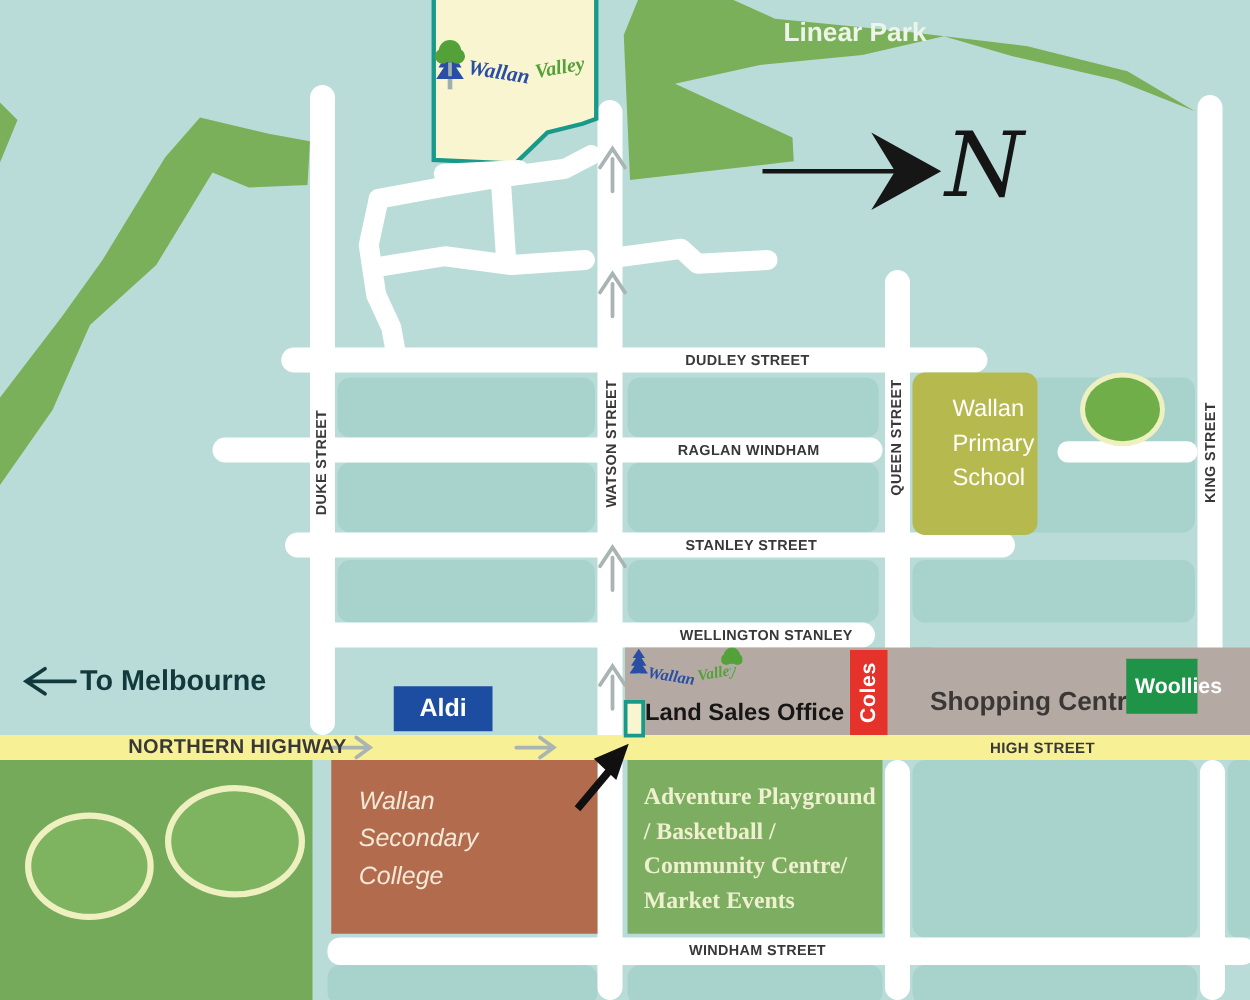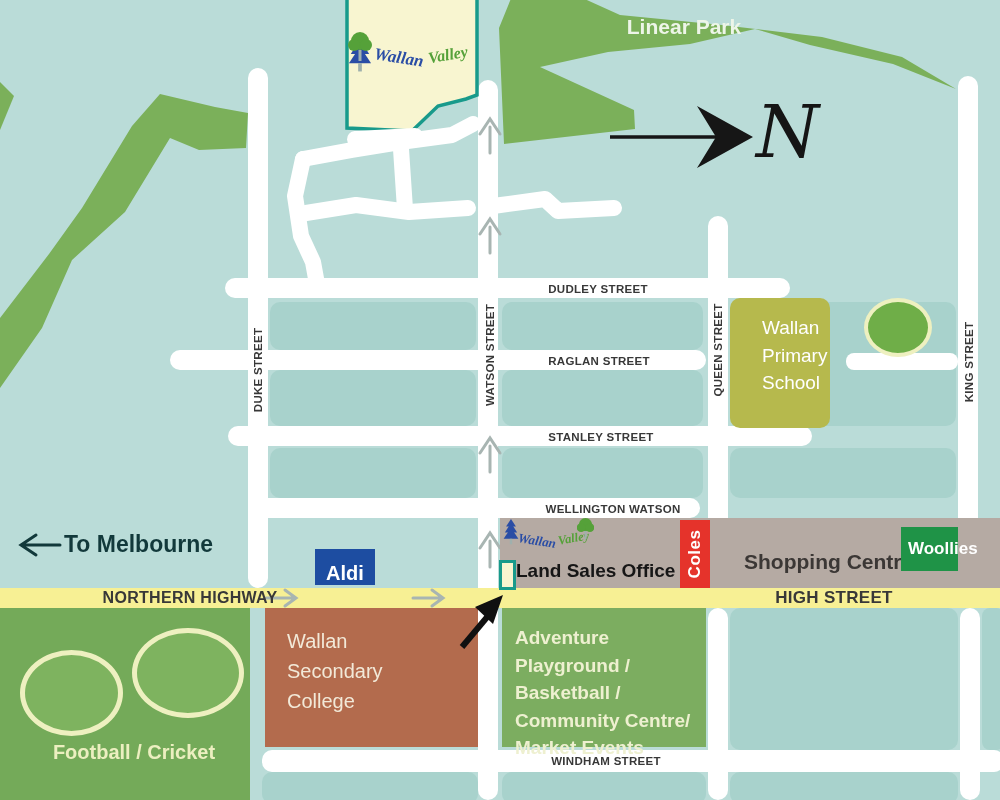--- a/index.html
+++ b/index.html
@@ -9,58 +9,58 @@
   .svg-base{z-index:0;}
   .svg-top{z-index:6;pointer-events:none;}
   .abs{position:absolute;}
   .lbl{position:absolute;z-index:3;font-weight:bold;font-size:11.5px;letter-spacing:.3px;
        color:var(--street-text);white-space:nowrap;transform:translate(-50%,-50%);}
   .lbl.vert{transform:translate(-50%,-50%) rotate(-90deg);}
   .lbl-dudley{left:598px;top:289px}.lbl-raglan{left:599px;top:361px}
   .lbl-stanley{left:601px;top:437px}.lbl-wellington{left:613px;top:509px}
   .lbl-windham{left:606px;top:761px}
   .lbl-nhighway{left:190px;top:598px;font-size:16px}
-  .lbl-high{left:834px;top:598px;font-size:17px}
+  .lbl-high{left:834px;top:598px;font-size:12px}
   .lbl-duke{left:258px;top:370px}.lbl-watson{left:490px;top:355px}
   .lbl-queen{left:718px;top:350px}.lbl-king{left:969px;top:362px}
   .park-label{position:absolute;z-index:3;transform:translate(-50%,-50%);white-space:nowrap;}
   .lp-label{left:684px;top:27px;font-size:21px;font-weight:bold;color:#edf5e8;}
   .fb-label{left:134px;top:752px;font-size:20px;font-weight:600;color:#ecefc0;}
   .to-melb{left:64px;top:531px;font-size:23px;font-weight:bold;color:var(--dark-text);z-index:3;white-space:nowrap;}
   .north-n{left:756px;top:96px;z-index:3;font:italic 72px "DejaVu Serif",serif;color:#151515;line-height:1;}
   
   .box{position:absolute;z-index:2;box-sizing:border-box;}
   .field-football{left:0;top:608px;width:250px;height:192px;background:var(--field-green);}
   .oval{position:absolute;border:5px solid var(--oval-cream);border-radius:50%;background:var(--oval-green);}
   .oval-1{left:20px;top:42px;width:93px;height:76px;}
   .oval-2{left:132px;top:20px;width:102px;height:80px;}
   .school-oval{left:864px;top:298px;width:60px;height:51px;border:4px solid var(--oval-cream);
                background:#6fae48;border-radius:50%;z-index:2;}
   .box-school{left:730px;top:298px;width:100px;height:130px;background:var(--school-olive);
               border-radius:10px;color:#fff;font-size:19px;line-height:1.45;padding:16px 0 0 16px;}
   .box-school span{display:block;width:82px;margin-left:16px;}
   .box-college{left:265px;top:608px;width:213px;height:139px;background:var(--college-terracotta);
-               color:#f2e9d8;font-size:20px;line-height:1.5;padding:18px 0 11px 22px;}
+               color:#f2e9d8;font-size:20px;line-height:1.5;padding:18px 0 11px 22px;font-style:italic;}
   .box-college span{display:block;width:140px;}
   .box-playground{left:502px;top:608px;width:204px;height:139px;background:var(--playground-green);
-               color:#eef0d0;font-size:19px;font-weight:600;line-height:1.45;padding:16px 0 0 13px;}
+               color:#eef0d0;font-size:19px;font-weight:600;line-height:1.45;padding:16px 0 0 13px;font-family:Liberation Serif, serif;}
   .box-playground span{display:block;width:188px;}
   .box-landsales{left:500px;top:518px;width:246px;height:70px;background:var(--shop-grey);}
   .ls-label{position:absolute;left:16px;top:42px;font-size:19px;font-weight:600;color:#161616;white-space:nowrap;}
   .ls-marker{position:absolute;left:-1px;top:42px;width:11px;height:24px;background:var(--estate-cream);
              border:3px solid var(--estate-teal);}
   .box-coles{left:680px;top:520px;width:30px;height:68px;background:var(--coles-red);
              display:flex;align-items:center;justify-content:center;}
   .box-coles span{transform:rotate(-90deg);color:#fff;font-weight:bold;font-size:17px;letter-spacing:.5px;}
   .box-shopping{left:730px;top:518px;width:270px;height:70px;background:var(--shop-grey);}
   .shop-label{position:absolute;left:14px;top:32px;font-size:21px;font-weight:bold;color:#3b3735;white-space:nowrap;}
   .box-woollies{left:901px;top:527px;width:57px;height:44px;background:var(--woollies-green);}
   .box-woollies span{position:absolute;left:7px;top:12px;font-size:17px;font-weight:bold;color:#fff;white-space:nowrap;text-align:right;}
-  .box-aldi{left:315px;top:549px;width:60px;height:36px;background:var(--aldi-blue);
-            display:flex;align-items:flex-end;justify-content:center;color:#fff;font-weight:bold;font-size:20px;}
+  .box-aldi{left:315px;top:549px;width:79px;height:36px;background:var(--aldi-blue);
+            display:flex;align-items:center;justify-content:center;color:#fff;font-weight:bold;font-size:20px;}
   
   .logo{position:absolute;z-index:3;}
   .logo .w1{position:absolute;font:italic bold 17px "Liberation Serif",serif;color:var(--logo-blue);
             transform:rotate(9deg);white-space:nowrap;}
   .logo .w2{position:absolute;font:italic bold 16px "Liberation Serif",serif;color:var(--logo-green);
             transform:rotate(-10deg);white-space:nowrap;}
   .logo svg{position:absolute;}
   .logo-estate{left:348px;top:32px;width:132px;height:50px;}
   .logo-estate .w1{left:26px;top:16px;}
   .logo-estate .w2{left:80px;top:14px;}
@@ -144,36 +144,35 @@
     </g>
 
     <path d="M60,545 L23,545 M36,535 L21,545 L36,555" fill="none" stroke-width="3" stroke-linecap="round" style="stroke:var(--dark-text)"></path>
   </svg>
 
   <div class="park-label lp-label">Linear Park</div>
   <div class="abs to-melb">To Melbourne</div>
   <div class="abs north-n">N</div>
 
   <div class="lbl lbl-dudley">DUDLEY STREET</div>
-  <div class="lbl lbl-raglan">RAGLAN STREET</div>
+  <div class="lbl lbl-raglan">RAGLAN WINDHAM</div>
   <div class="lbl lbl-stanley">STANLEY STREET</div>
-  <div class="lbl lbl-wellington">WELLINGTON WATSON</div>
+  <div class="lbl lbl-wellington">WELLINGTON STANLEY</div>
   <div class="lbl lbl-windham">WINDHAM STREET</div>
   <div class="lbl lbl-nhighway">NORTHERN HIGHWAY</div>
   <div class="lbl lbl-high">HIGH STREET</div>
   <div class="lbl vert lbl-duke">DUKE STREET</div>
   <div class="lbl vert lbl-watson">WATSON STREET</div>
   <div class="lbl vert lbl-queen">QUEEN STREET</div>
   <div class="lbl vert lbl-king">KING STREET</div>
 
   <div class="box field-football">
     <div class="oval oval-1"></div>
     <div class="oval oval-2"></div>
   </div>
-  <div class="park-label fb-label">Football / Cricket</div>
 
   <div class="box box-school">
     <span>Wallan Primary School</span>
   </div>
   <div class="school-oval abs"></div>
 
   <div class="box box-college">
     <span>Wallan Secondary College</span>
   </div>
 

